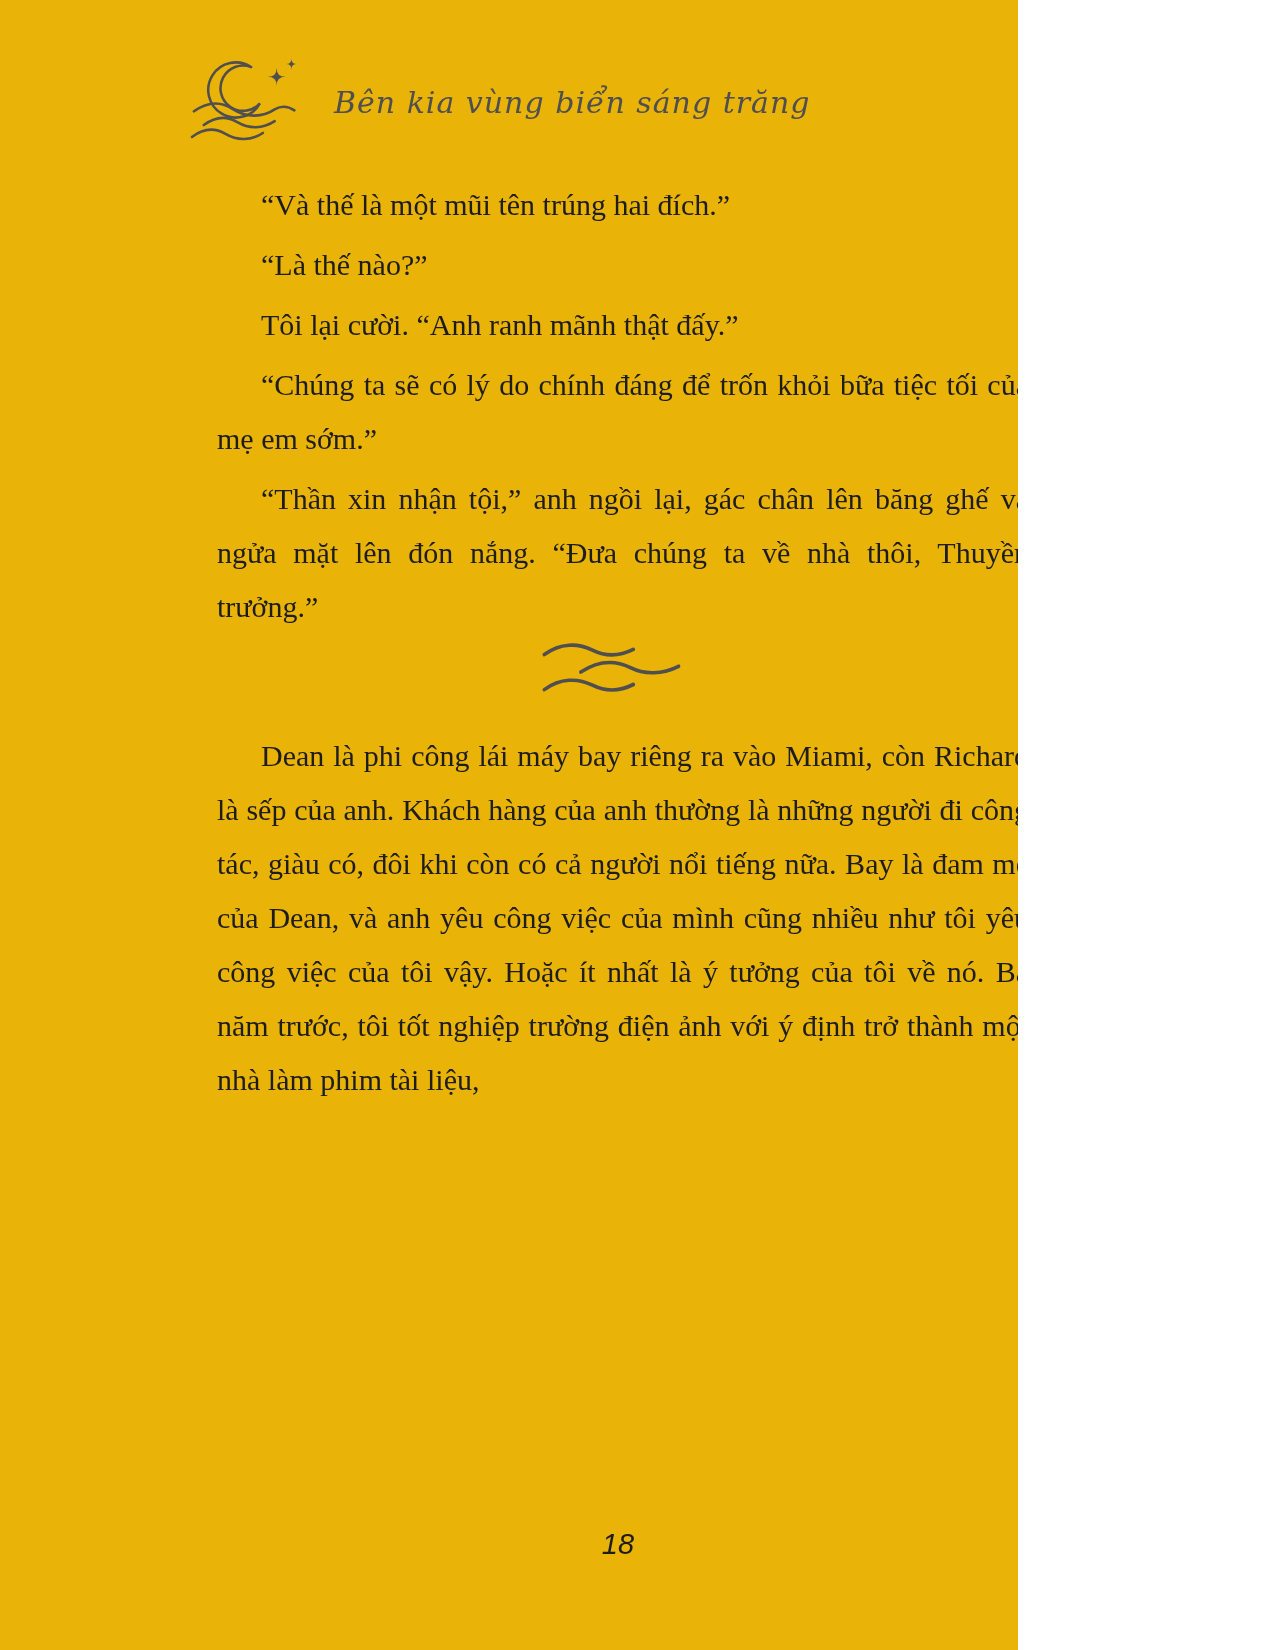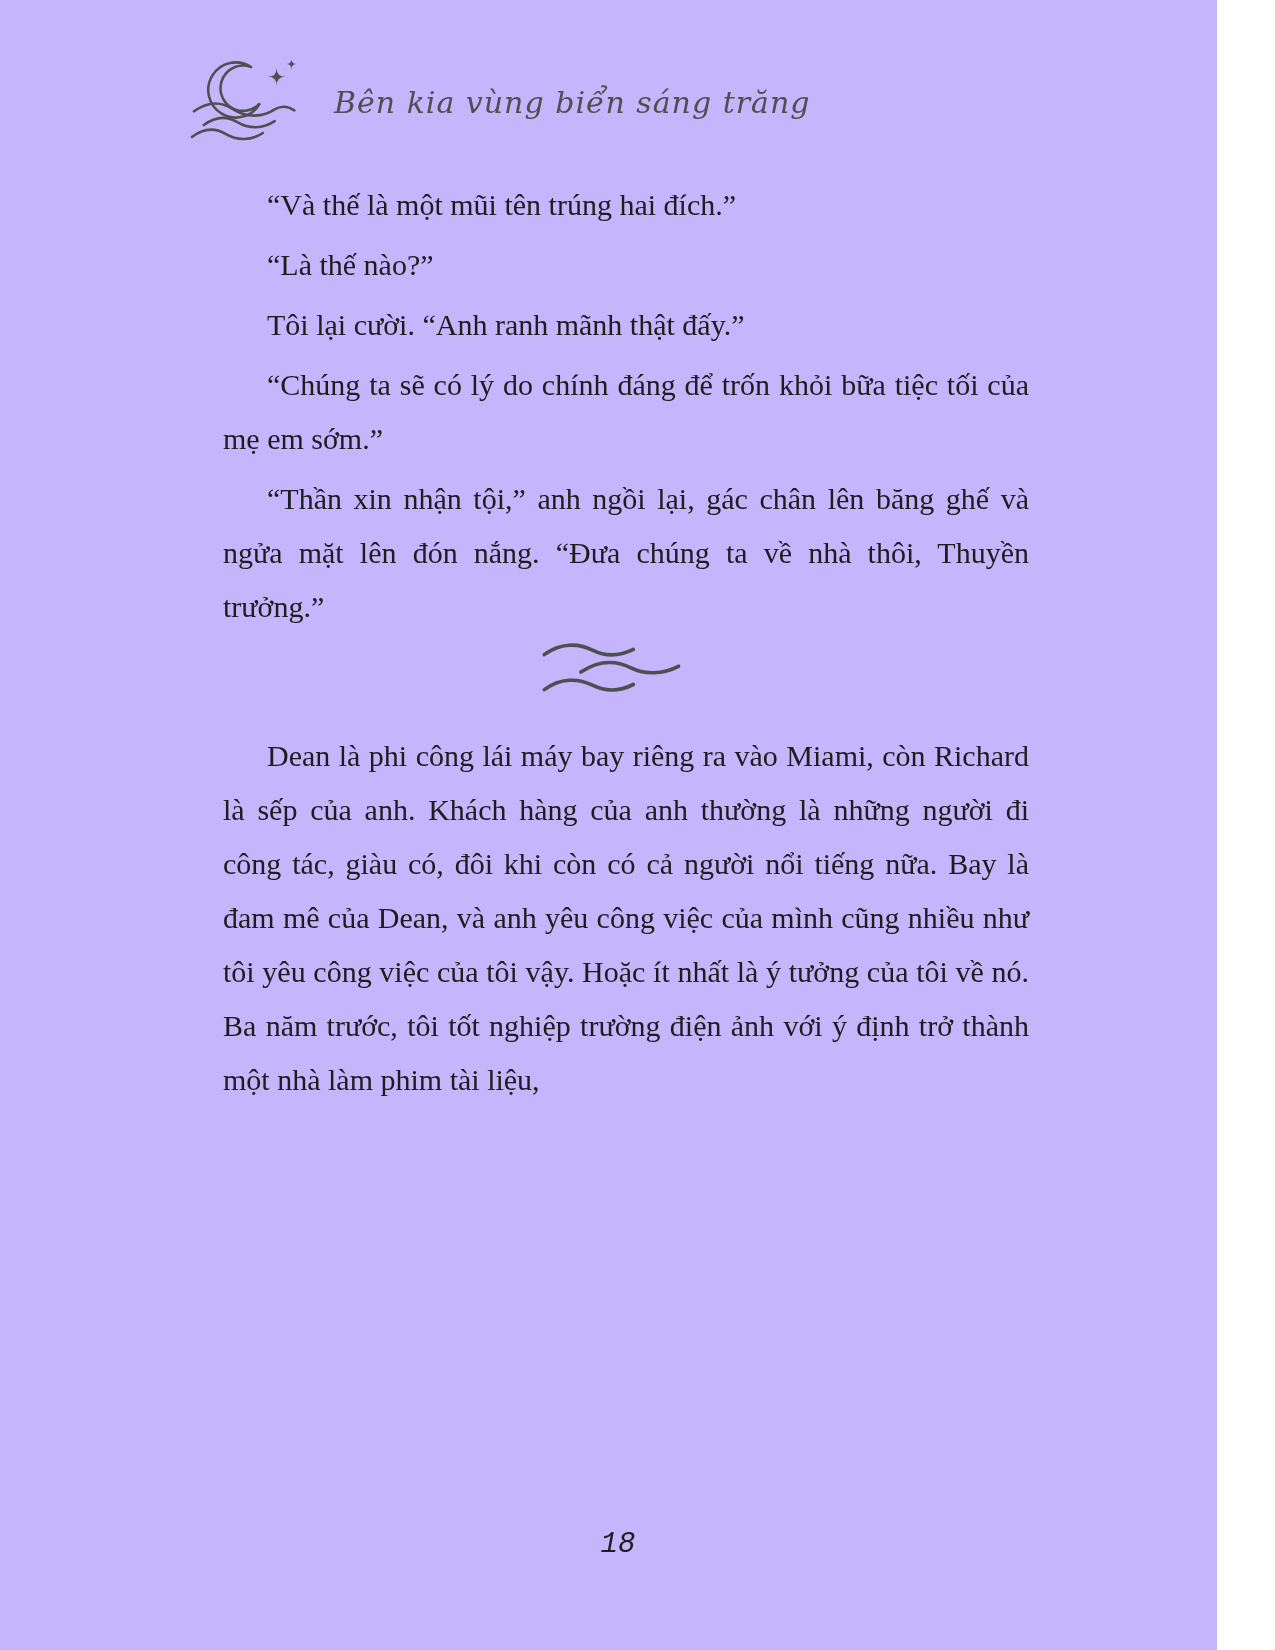--- a/index.html
+++ b/index.html
@@ -1,21 +1,21 @@
 <!DOCTYPE html>
 <html><head>
 <meta charset="utf-8">
 <title>Book page</title>
 <style>
   html, body { margin: 0; padding: 0; background: #ffffff; }
   .page {
     position: relative;
-    width: 1217px;
+    width: 1018px;
     height: 1650px;
-    background: #c4b5fd;
+    background: #eab308;
     overflow: hidden;
     font-family: "Liberation Serif", serif;
   }
   .header {
     position: absolute;
     left: 190px;
     top: 52px;
     display: flex;
     align-items: center;
     gap: 16px;
@@ -35,37 +35,37 @@
     position: absolute;
     left: 207px;
     top: 178px;
     width: 822px;
     font-size: 30px;
     line-height: 54px;
     color: #1d1d1d;
     text-align: justify;
   }
   .content p {
-    margin: 0 0 6px 16px;
+    margin: 0 0 6px 10px;
     text-indent: 44px;
   }
   .divider {
     text-align: center;
     margin: 4px 0 10px 0;
   }
   .divider svg { width: 170px; height: 62px; }
   .footer {
     position: absolute;
     left: 207px;
     top: 1528px;
     width: 822px;
     text-align: center;
   }
   .page-number {
-    font-family: Liberation Mono, monospace;
+    font-family: Liberation Sans, sans-serif;
     font-style: italic;
     font-size: 29px;
     color: #1d1d1d;
   }
 </style>
 </head>
 <body>
 
 <div class="page">
 

